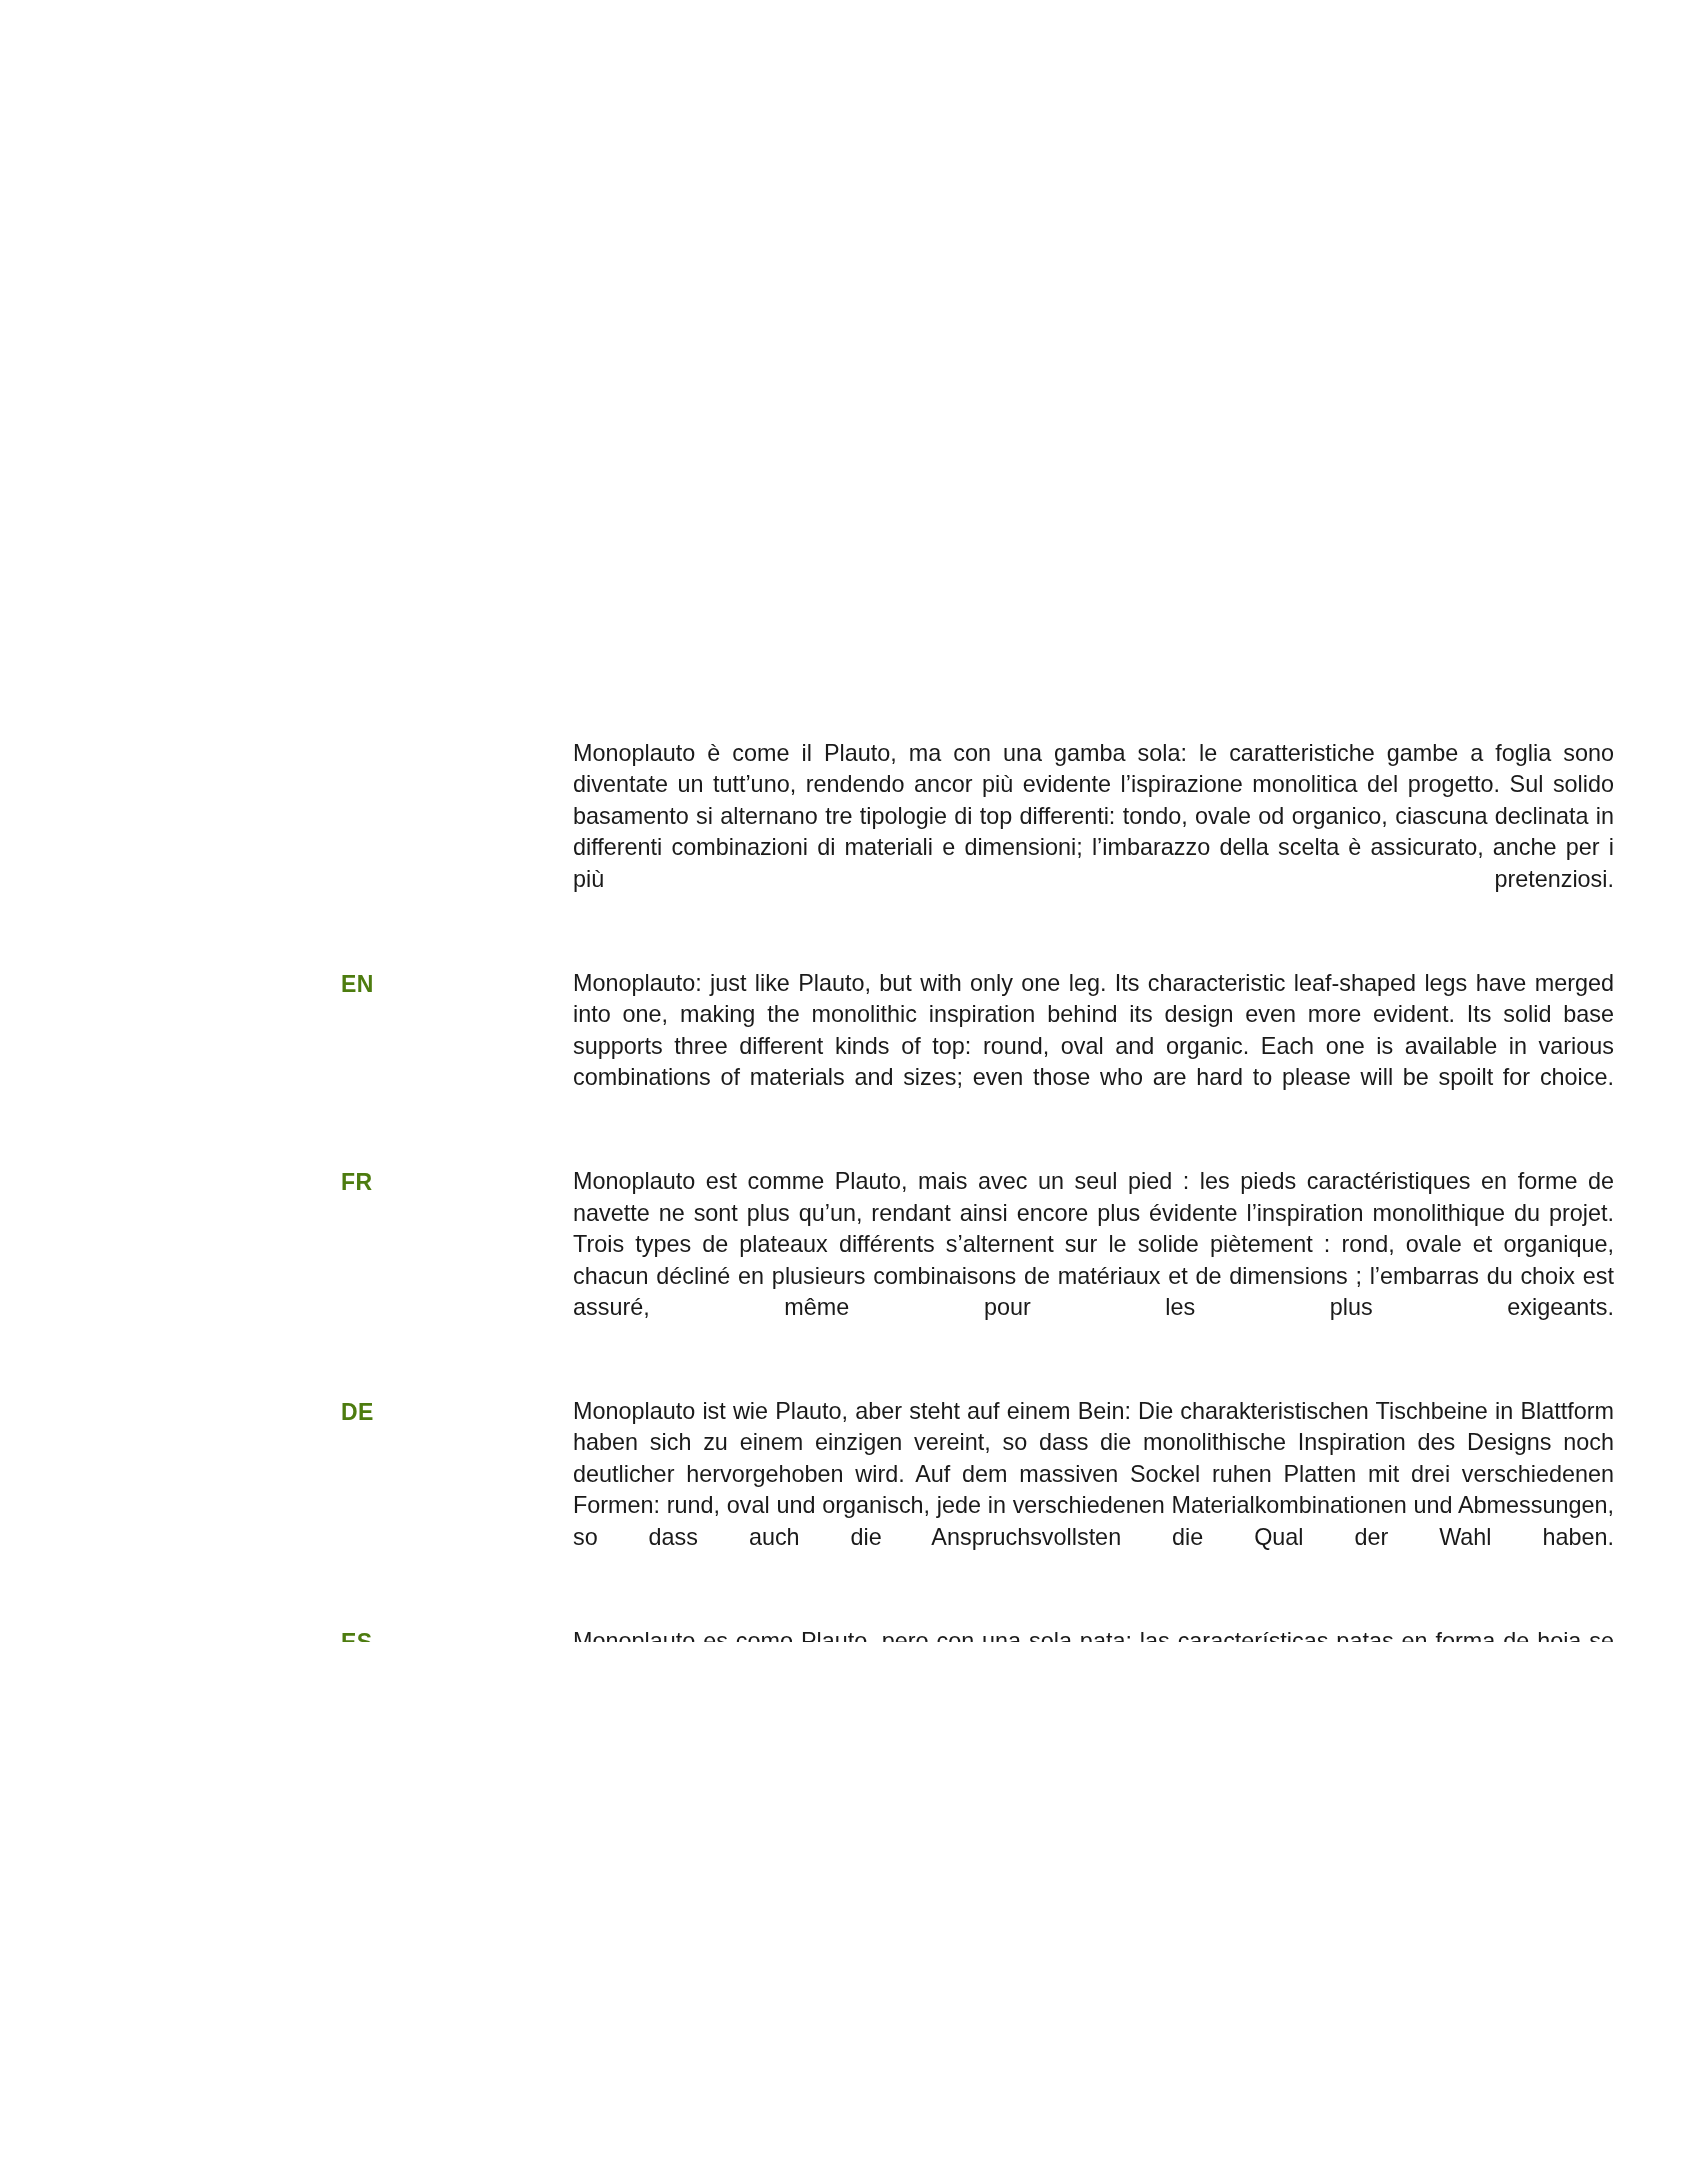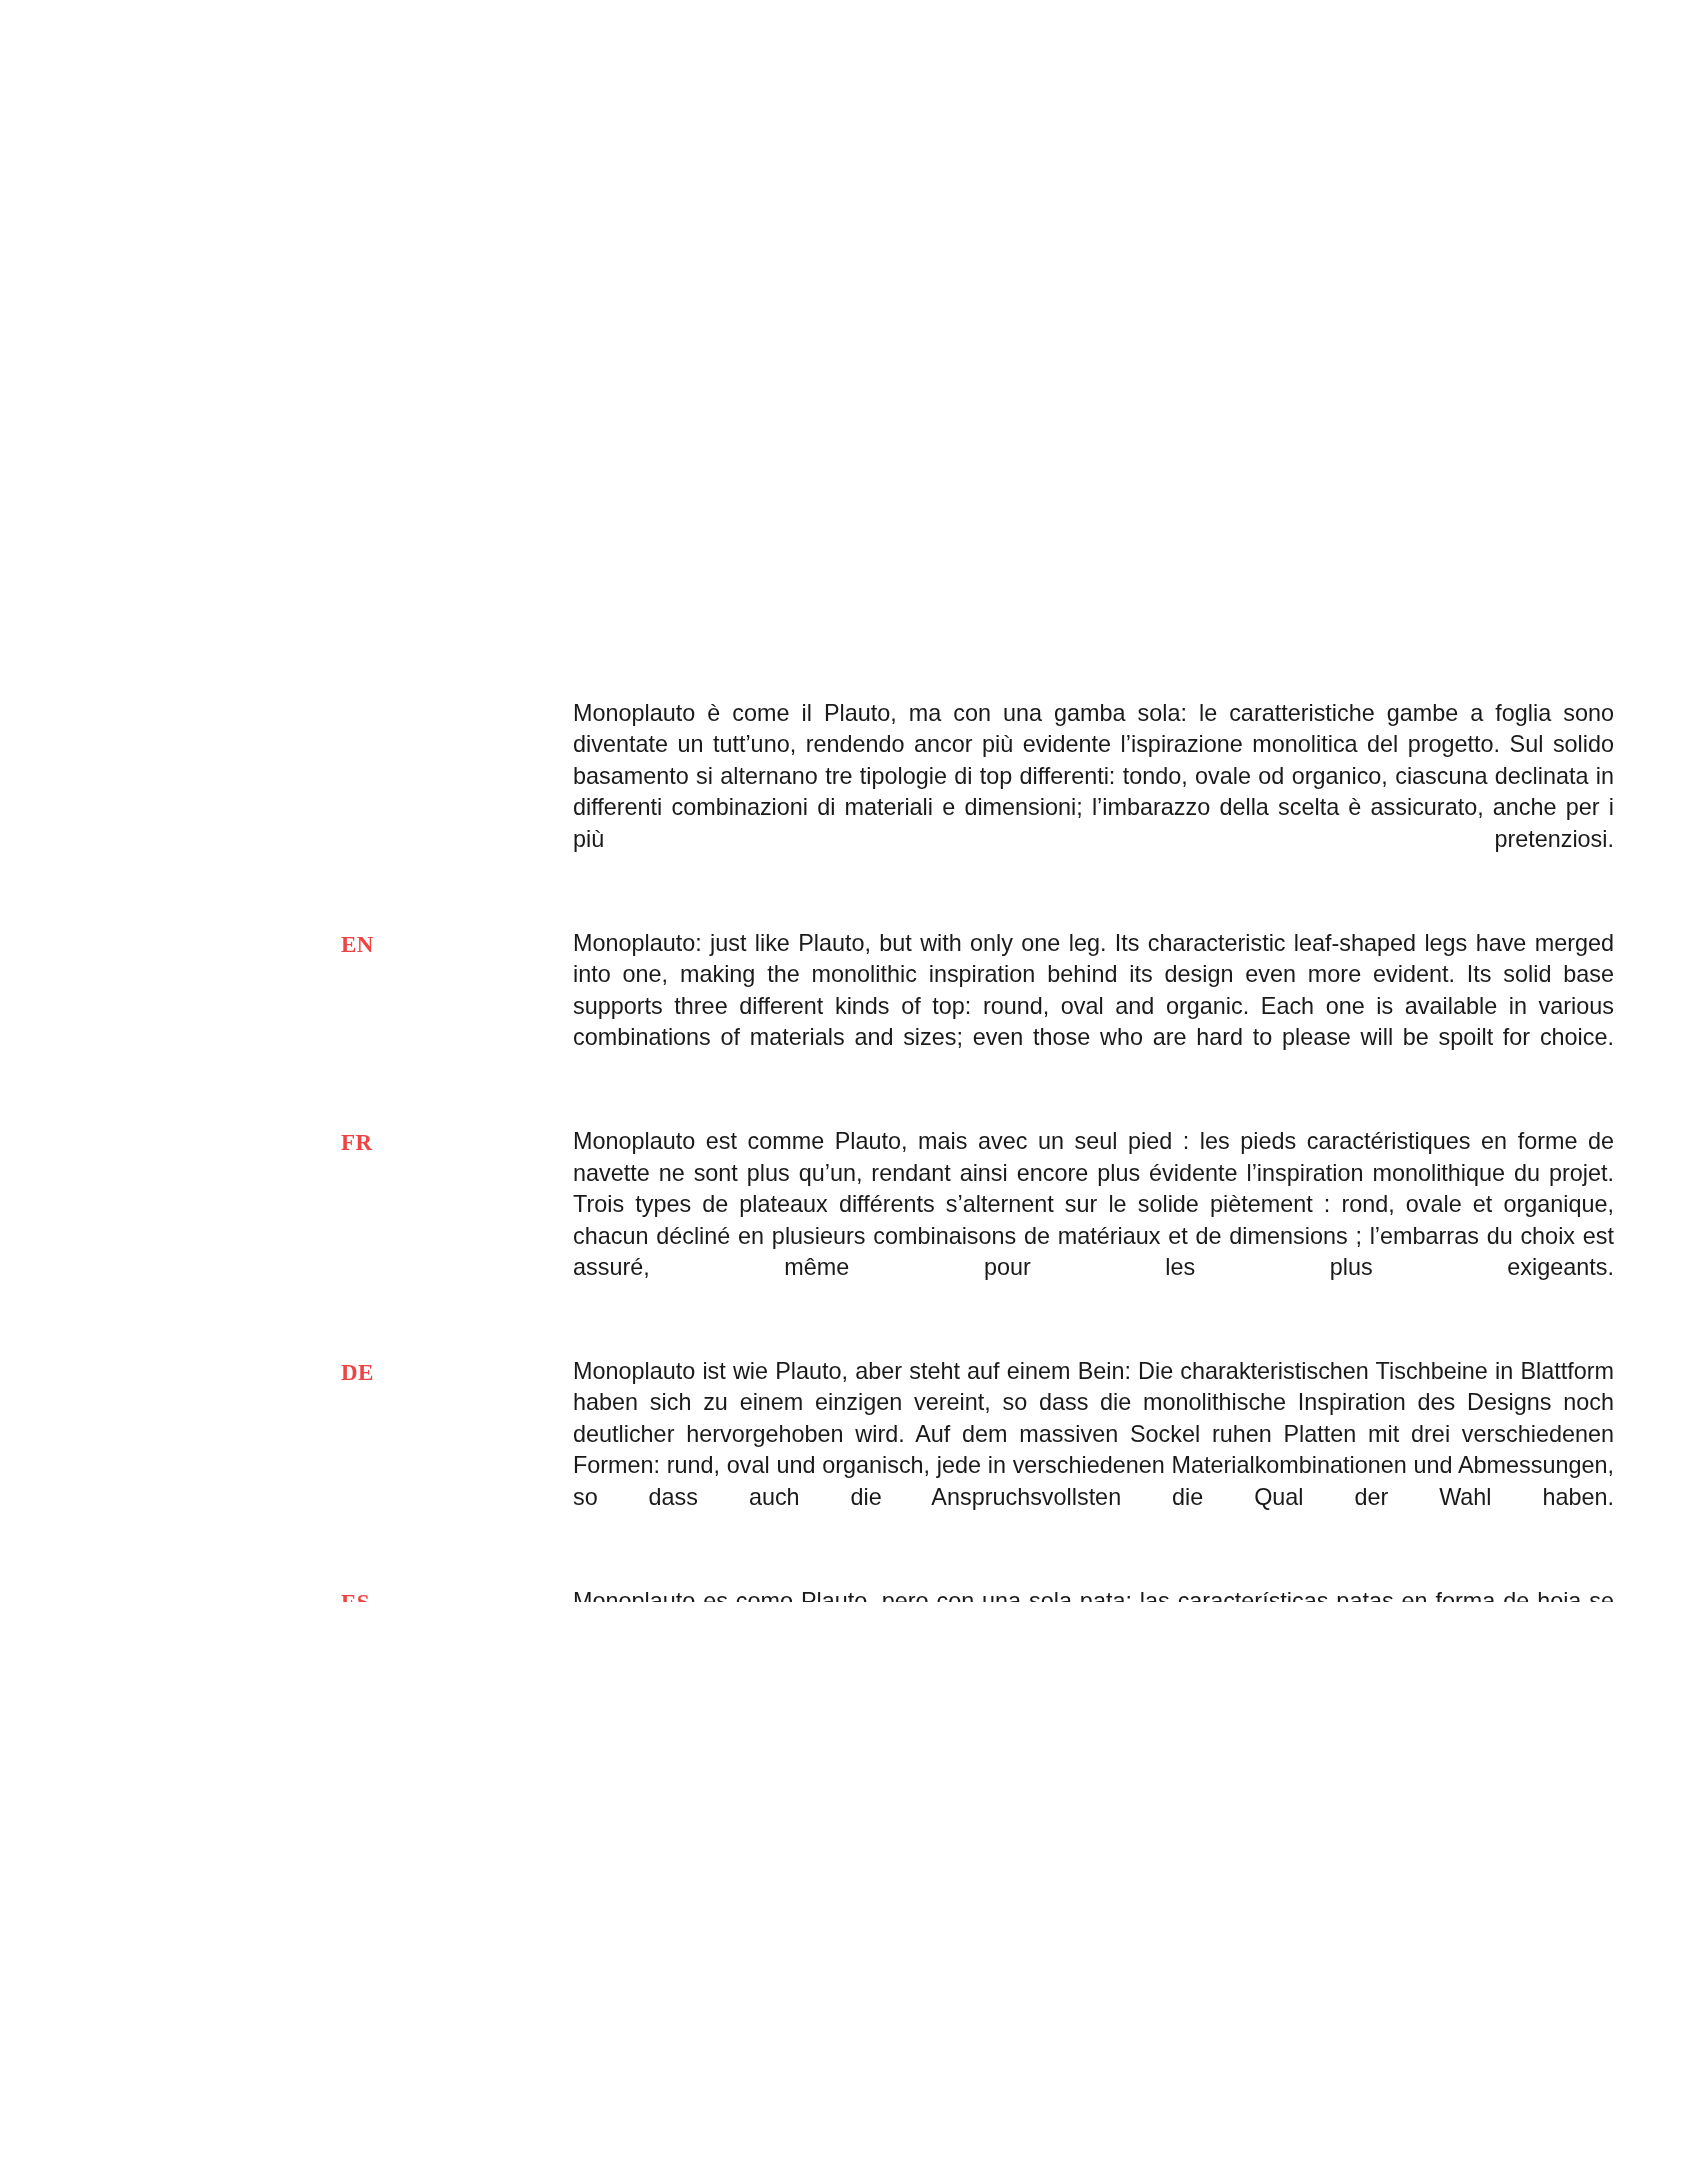--- a/index.html
+++ b/index.html
@@ -9,47 +9,47 @@
     background: #ffffff;
   }
 
   .page {
     position: relative;
     width: 1701px;
     height: 1602px;
     background: #ffffff;
     font-family: "Liberation Sans", sans-serif;
     overflow: hidden;
+    margin-top: 40px;
   }
 
   
   .content {
     position: absolute;
     left: 341px;
     top: 698px;
     width: 1273px;
   }
 
   .lang-block {
     position: relative;
     display: flex;
     align-items: flex-start;
     margin-bottom: 41px;
   }
   .lang-block:last-of-type { margin-bottom: 0; }
 
   .lang-label {
     flex: 0 0 232px;
-    color: #ef4444;
+    color: #4d7c0f;
     font-size: 23px;
     font-weight: 600;
     letter-spacing: 0.4px;
     line-height: 1.0;
     padding-top: 5.1px;
-    font-family: Liberation Serif, serif;
     -webkit-font-smoothing: antialiased;
   }
 
   .lang-label.empty { visibility: hidden; }
 
   .lang-text {
     flex: 1 1 auto;
     color: #1a1a1a;
     font-size: 23.4px;
     line-height: 1.345;

